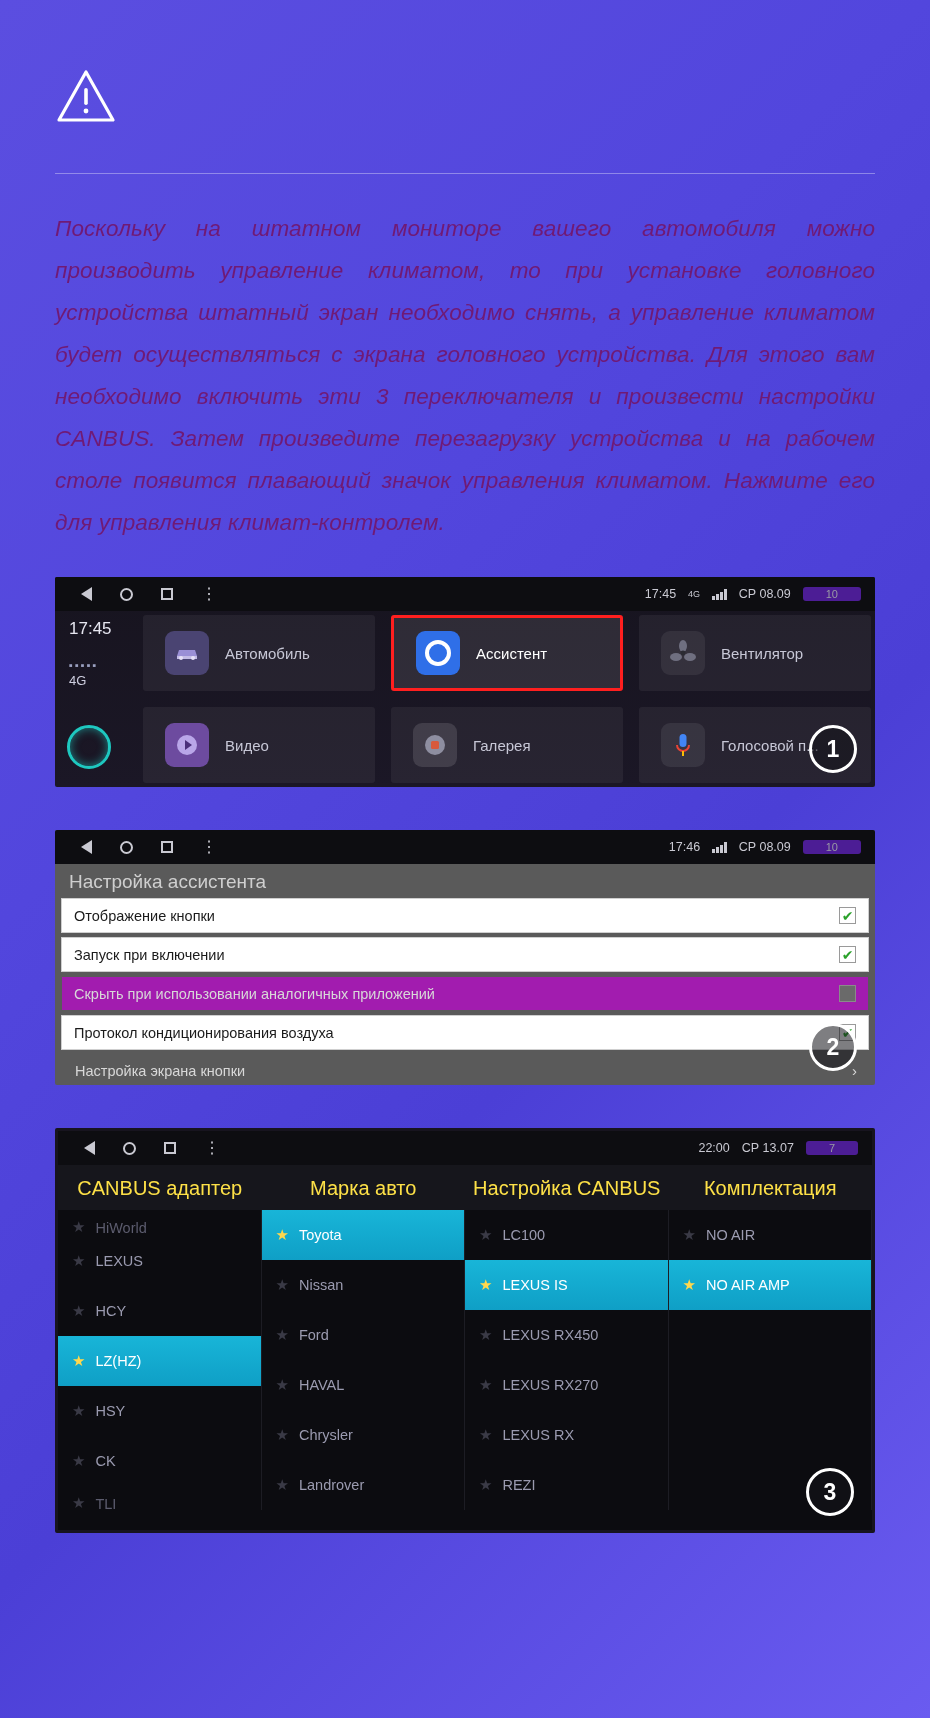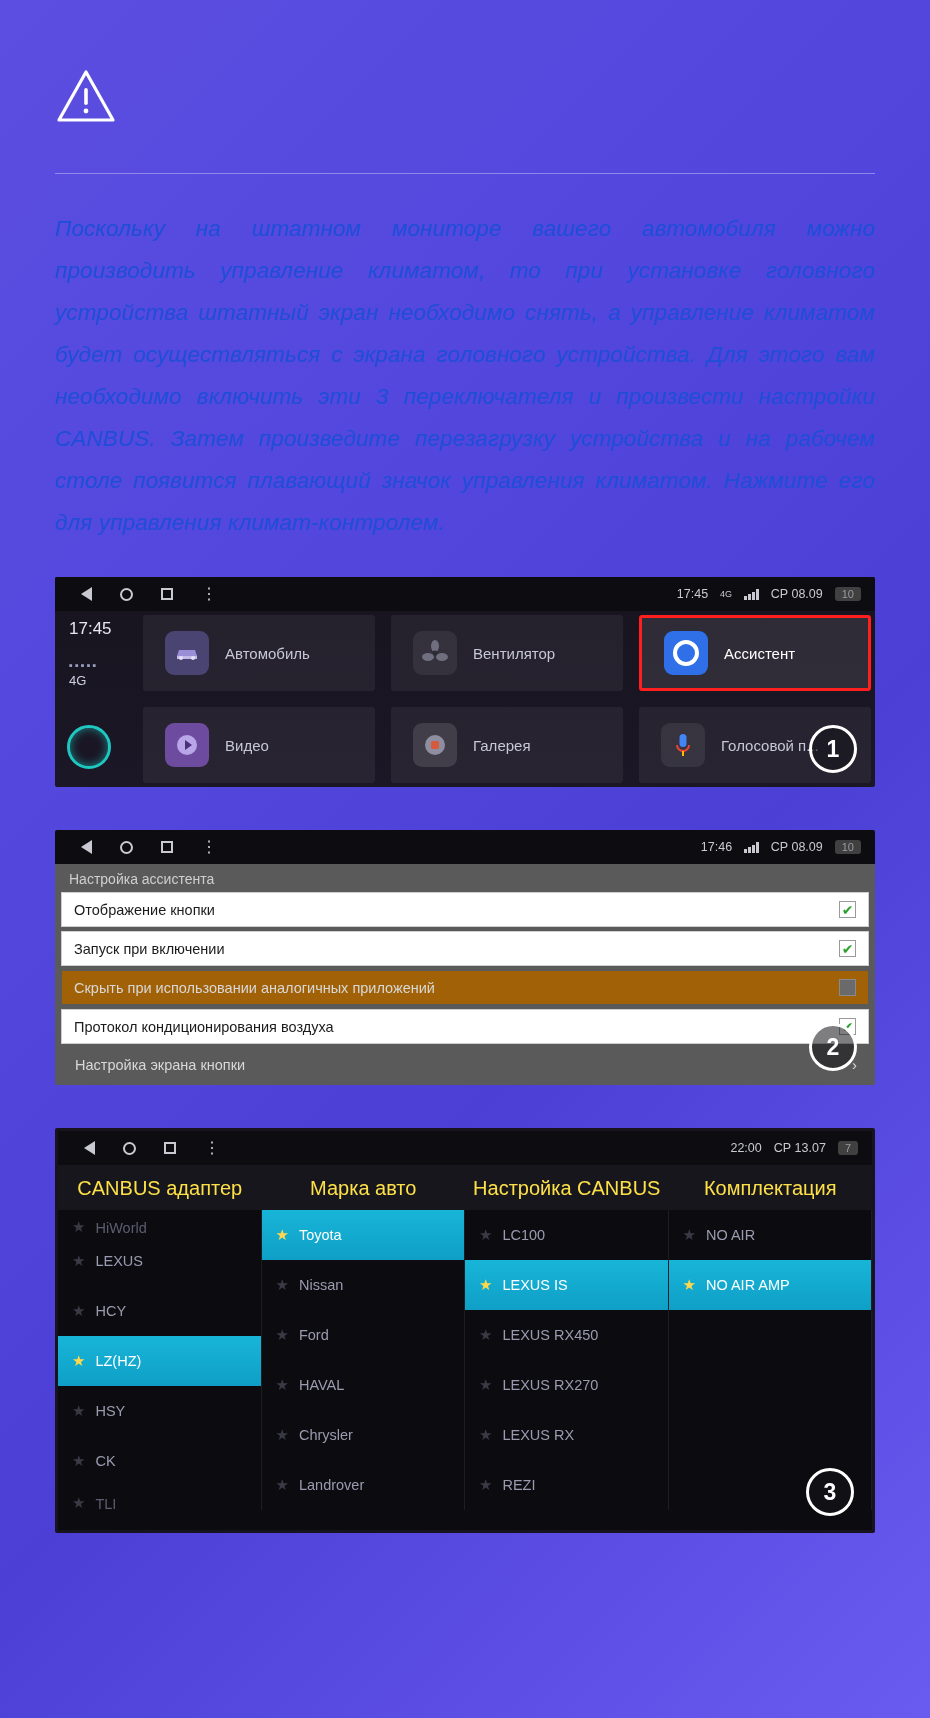--- a/index.html
+++ b/index.html
@@ -16,21 +16,21 @@
   .title {
     font-size: 59px; font-weight: bold; color: #ffffff; letter-spacing: -1px;
     line-height: 1.1;
   }
   .warn-icon { margin-top: 18px; margin-right: 6px; }
   .divider { height: 1px; background: rgba(255,255,255,0.35); margin-top: 41px; }
 
   
   .body-text {
     margin-top: 34px;
-    color: #1d4ed8;
+    color: #701a75;
     font-size: 22.5px;
     line-height: 42px;
     text-align: justify;
     font-style: italic;
     font-weight: 500;
     letter-spacing: 0.1px;
   }
 
   
   .shot { position: relative; background: #101014; border-radius: 2px; overflow: hidden; }
@@ -46,21 +46,21 @@
   .sb-nav { display: flex; align-items: center; gap: 28px; margin-left: 12px; }
   .sb-spacer { flex: 1; }
   .sb-right { display: flex; align-items: center; gap: 12px; font-size: 12.5px; color: #c9c9d2; }
   .tri { width: 0; height: 0; border-top: 7px solid transparent; border-bottom: 7px solid transparent; border-right: 11px solid #c9c9d2; }
   .circ { width: 13px; height: 13px; border: 2px solid #c9c9d2; border-radius: 50%; }
   .sq { width: 12px; height: 12px; border: 2px solid #c9c9d2; }
   .dots3 { color: #c9c9d2; font-size: 16px; line-height: 10px; letter-spacing: 0; }
   .bars { display: inline-flex; align-items: flex-end; gap: 1.5px; height: 12px; }
   .bars i { display: block; width: 2.5px; background: #c9c9d2; }
   .bars i:nth-child(1){height:4px}.bars i:nth-child(2){height:6px}.bars i:nth-child(3){height:8px}.bars i:nth-child(4){height:11px}
-  .batt { background: #404040; border-radius: 3px; padding: 1px 7px; color: #9a9aa4; font-size: 11px; }
+  .batt { background: #4c1d95; border-radius: 3px; padding: 1px 23px; color: #9a9aa4; font-size: 11px; }
 
   
   .launcher { display: flex; height: 176px; }
   .lsidebar { width: 88px; color: #cfcfe0; padding: 8px 0 0 14px; font-size: 16px; position: relative; }
   .lsidebar .clk { font-size: 17px; color: #e6e6f0; }
   .lsidebar .sig { margin-top: 20px; font-size: 11px; color: #9aa0c0; letter-spacing: 2px; }
   .lsidebar .net { font-size: 13px; color: #cfcfe0; margin-top: 2px; }
   .lring { position: absolute; left: 12px; bottom: 18px; width: 44px; height: 44px; border-radius: 50%;
            border: 3px solid #1ec8c0; box-shadow: 0 0 10px rgba(30,200,192,.6) inset; }
   .ltiles { flex: 1; display: grid; grid-template-columns: repeat(3, 1fr); grid-template-rows: 1fr 1fr; gap: 16px; padding: 4px 4px 4px 0; }
@@ -76,26 +76,26 @@
   .i-voice { background: rgba(255,255,255,0.08); }
   .ring-w { width: 26px; height: 26px; border-radius: 50%; border: 4px solid #fff; }
 
   .badge {
     position: absolute; right: 18px; bottom: 14px; width: 48px; height: 48px; border-radius: 50%;
     border: 3px solid #ffffff; color: #ffffff; display: flex; align-items: center; justify-content: center;
     font-size: 23px; font-weight: bold; background: rgba(20,20,26,0.55);
   }
 
   
-  .s2-title { background: #5a5a5a; color: #cfcfcf; font-size: 14px; padding: 7px 14px 5px; }
+  .s2-title { background: #5a5a5a; color: #cfcfcf; font-size: 19px; padding: 7px 14px 5px; }
   .s2-list { padding: 0 6px; }
   .s2-row { display: flex; align-items: center; justify-content: space-between;
             background: #ffffff; color: #1b1b1b; font-size: 14.5px; padding: 8px 12px; margin-bottom: 4px;
             border: 1px solid #cfcfcf; gap: 24px; }
-  .s2-row.dim { background: #a16207; color: #d8d8d8; border-color: #5a5a5a; }
+  .s2-row.dim { background: #a21caf; color: #d8d8d8; border-color: #5a5a5a; }
   .s2-row.plain { background: #5a5a5a; color: #d8d8d8; border: none; padding-left: 14px; }
   .cb { width: 17px; height: 17px; border: 1px solid #9a9a9a; background: #fff; display: flex; align-items: center; justify-content: center;
         color: #2aa12a; font-size: 14px; line-height: 1; }
   .cb.off { color: transparent; }
   .cb.dimbox { background: #6a6a6a; border-color: #8a8a8a; }
   .chev { color: #d8d8d8; font-size: 15px; }
 
   
   .s3-head { display: grid; grid-template-columns: repeat(4, 1fr); color: #fde047; font-size: 20px;
              padding: 12px 0 10px; background: #16161c; }
@@ -162,39 +162,39 @@
           <span class="ticon i-car">
             <svg width="26" height="16" viewBox="0 0 26 16">
                 <path d="M3 11h20v3H3z" fill="#c3bbe6"></path>
                 <path d="M5 5h16l2 6H3z" fill="#9a8fd6"></path>
                 <circle cx="7" cy="13" r="2" fill="#e5e0f7"></circle>
                 <circle cx="19" cy="13" r="2" fill="#e5e0f7"></circle>
               </svg>
           </span>
           <span>Автомобиль</span>
         </div>
+        <div class="tile sel">
+          <span class="ticon i-assist">
+              <span class="ring-w"></span>
+            </span>
+          <span style="color:#ffffff;">Ассистент</span>
+        </div>
         <div class="tile">
           <span class="ticon i-fan">
             <svg width="30" height="30" viewBox="0 0 30 30">
                 <g fill="#6f6f80">
                   <ellipse cx="15" cy="8" rx="4" ry="6"></ellipse>
                   <ellipse cx="22" cy="19" rx="6" ry="4"></ellipse>
                   <ellipse cx="8" cy="19" rx="6" ry="4"></ellipse>
                 </g>
                 <circle cx="15" cy="15" r="2.4" fill="#2b2b33"></circle>
               </svg>
           </span>
           <span>Вентилятор</span>
         </div>
-        <div class="tile sel">
-          <span class="ticon i-assist">
-              <span class="ring-w"></span>
-            </span>
-          <span style="color:#ffffff;">Ассистент</span>
-        </div>
         <div class="tile">
           <span class="ticon i-video">
             <svg width="24" height="24" viewBox="0 0 24 24">
                 <circle cx="12" cy="12" r="10" fill="#b9a6e8"></circle>
                 <path d="M10 7l7 5-7 5z" fill="#4a2f7a"></path>
               </svg>
           </span>
           <span>Видео</span>
         </div>
         <div class="tile">

